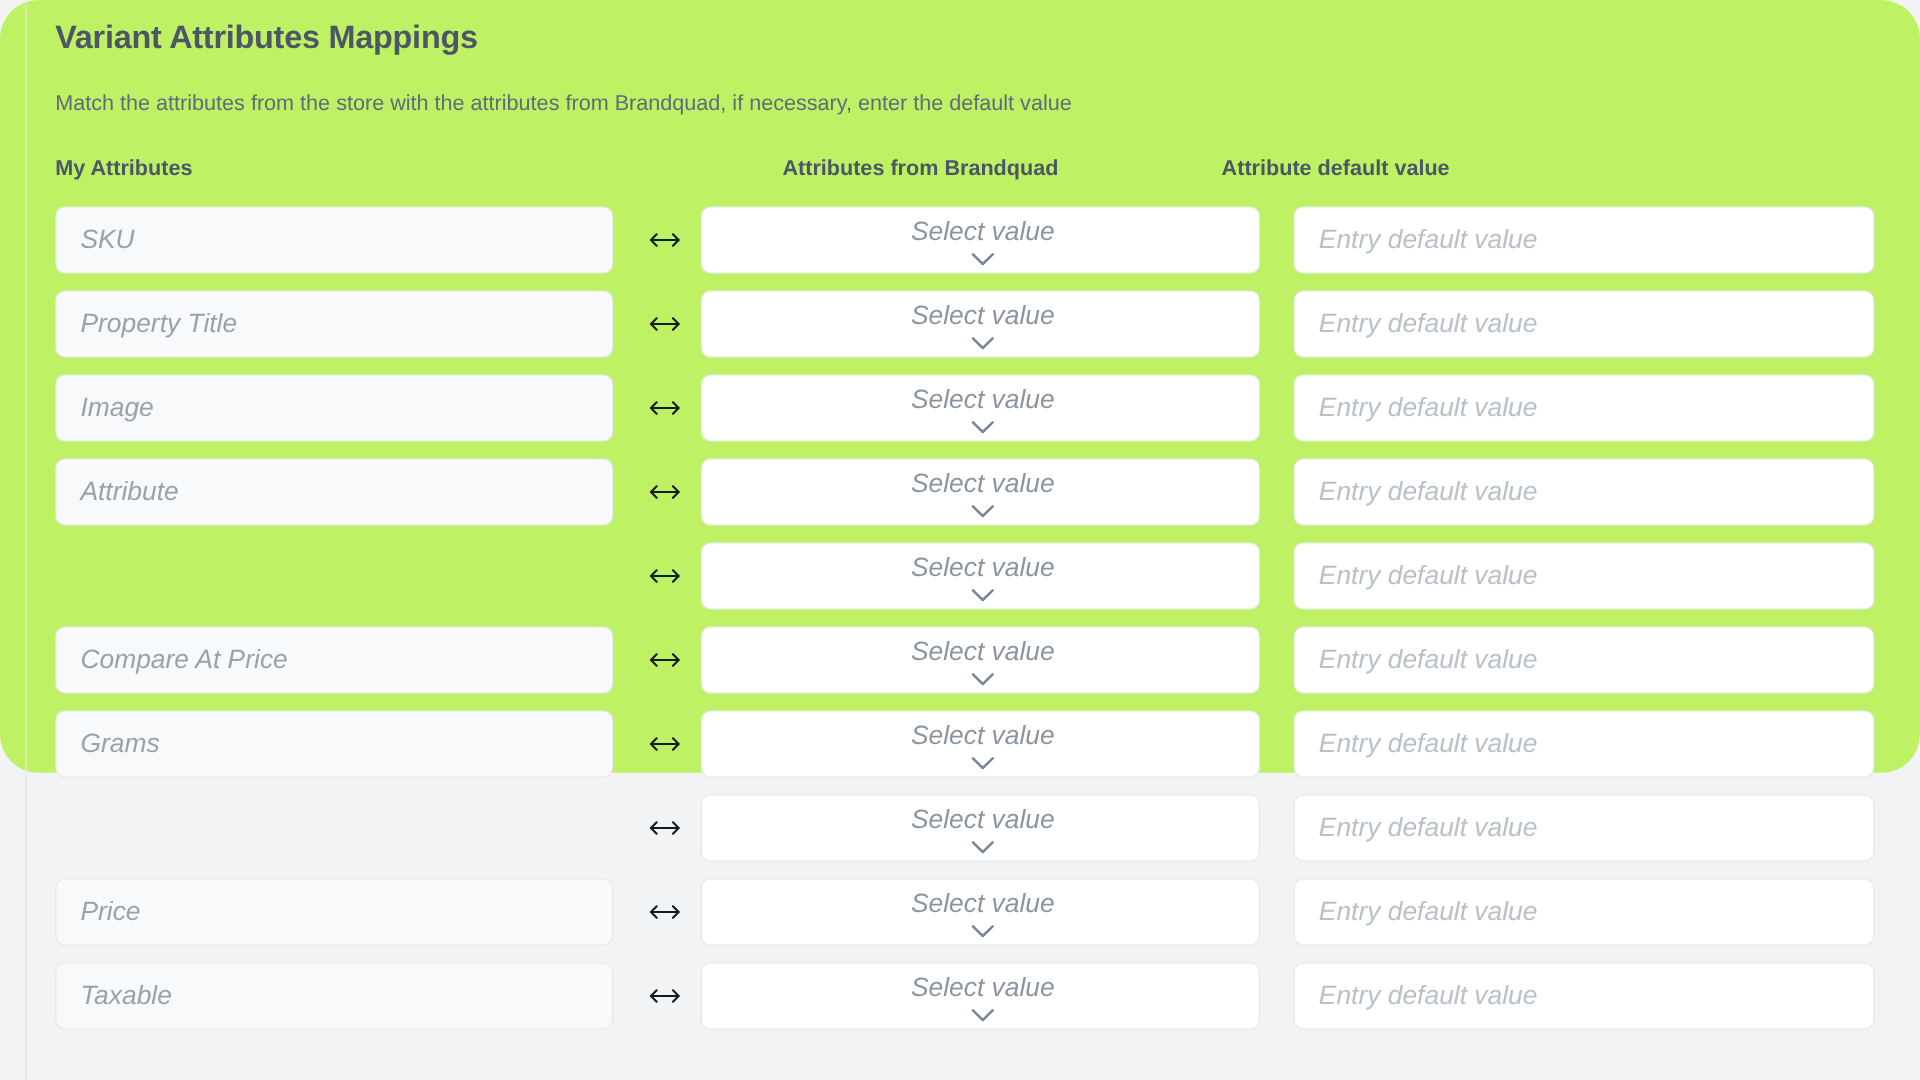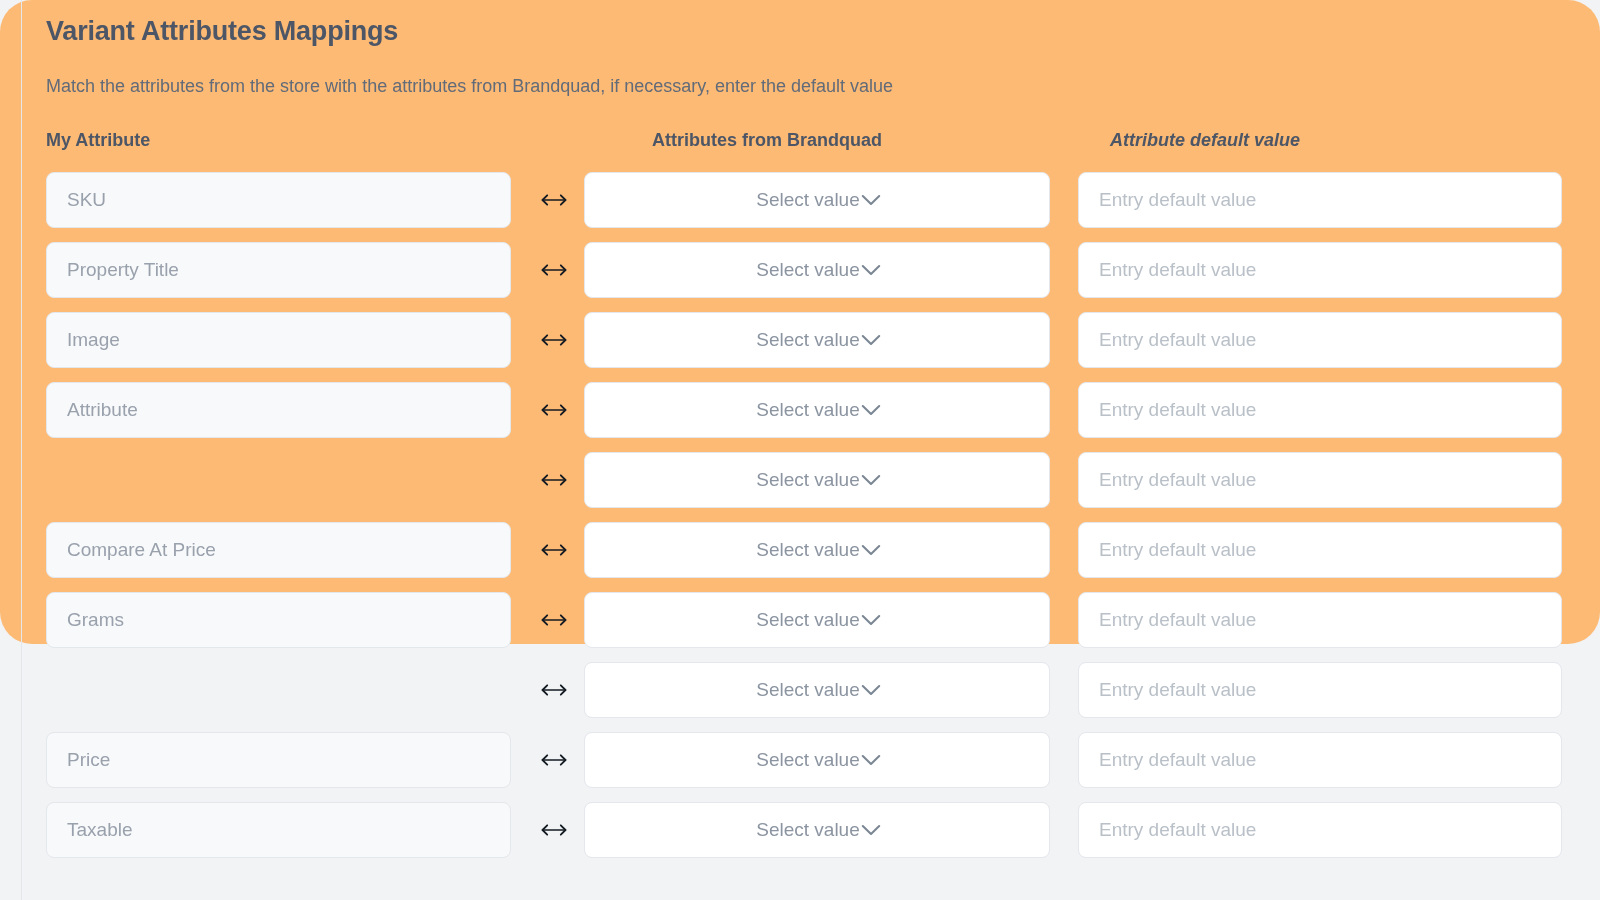--- a/index.html
+++ b/index.html
@@ -14,21 +14,21 @@
     background: #f1f3f5;
     font-family: "Liberation Sans", sans-serif;
     color: #5a6472;
     -webkit-font-smoothing: antialiased;
   }
 
   .page {
     position: relative;
     width: 1600px;
     height: 644px;
-    background: #fdba74;
+    background: #bef264;
     border-radius: 32px;
   }
 
   
   .left-rule {
     position: absolute;
     left: 21px;
     top: 0;
     width: 1px;
     height: 900px;
@@ -73,63 +73,65 @@
     top: 0;
     font-size: 18px;
     font-weight: bold;
     color: #4c5666;
     white-space: nowrap;
     line-height: 24px;
   }
 
   .col-header.c1 { left: 0px; }
   .col-header.c2 { left: 562px; margin-left: 44px; }
-  .col-header.c3 { left: 1064px; font-style: italic; }
+  .col-header.c3 { left: 972px; }
 
   
   .rows {
     position: relative;
     margin-top: 14px;
   }
 
   .row {
     position: relative;
     height: 70px;
   }
 
   .field {
     position: absolute;
     top: 0;
     height: 56px;
     border-radius: 8px;
     border: 1px solid #e4e7eb;
     display: flex;
     align-items: center;
-    font-size: 19px;
+    font-size: 22px;
     line-height: 24px;
+    font-style: italic;
   }
 
   
   .field.my-attribute {
     left: 0px;
     width: 465px;
     background: #f8f9fa;
     padding: 0 20px;
     color: #99a1ad;
   }
 
   
   .field.select-value {
     left: 538px;
     width: 466px;
     background: #ffffff;
     padding: 0 16px 0 20px;
     color: #8b94a1;
-    justify-content: center;
+    justify-content: flex-end;
     cursor: pointer;
+    flex-direction: column;
   }
 
   .field.select-value .sel-label {
     color: #8b94a1;
   }
 
   
   .field.default-value {
     left: 1032px;
     width: 484px;
@@ -176,21 +178,21 @@
 
   <div class="left-rule"></div>
 
   <div class="panel">
 
     <div class="panel-title">Variant Attributes Mappings</div>
 
     <div class="panel-subtitle">Match the attributes from the store with the attributes from Brandquad, if necessary, enter the default value</div>
 
     <div class="col-headers">
-      <div class="col-header c1">My Attribute</div>
+      <div class="col-header c1">My Attributes</div>
       <div class="col-header c2">Attributes from Brandquad</div>
       <div class="col-header c3">Attribute default value</div>
     </div>
 
     <div class="rows" id="mapping-rows">
   <div class="row">
 
     <div class="field my-attribute">
       <span class="attr-label">SKU</span>
     </div>

